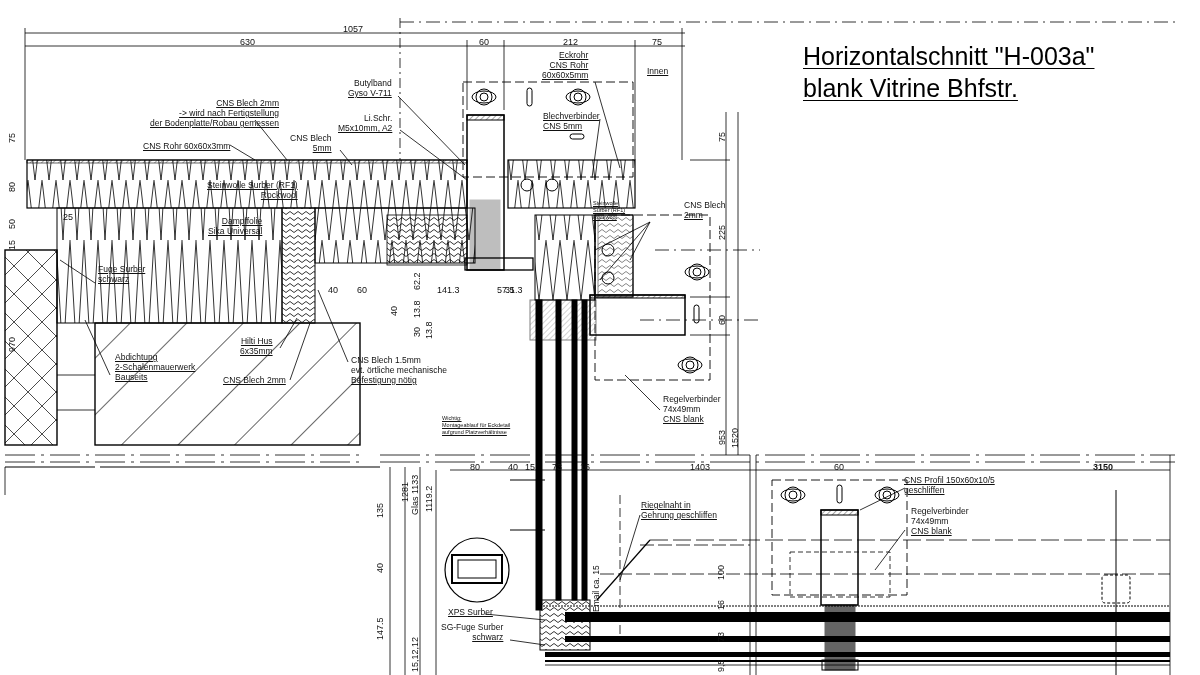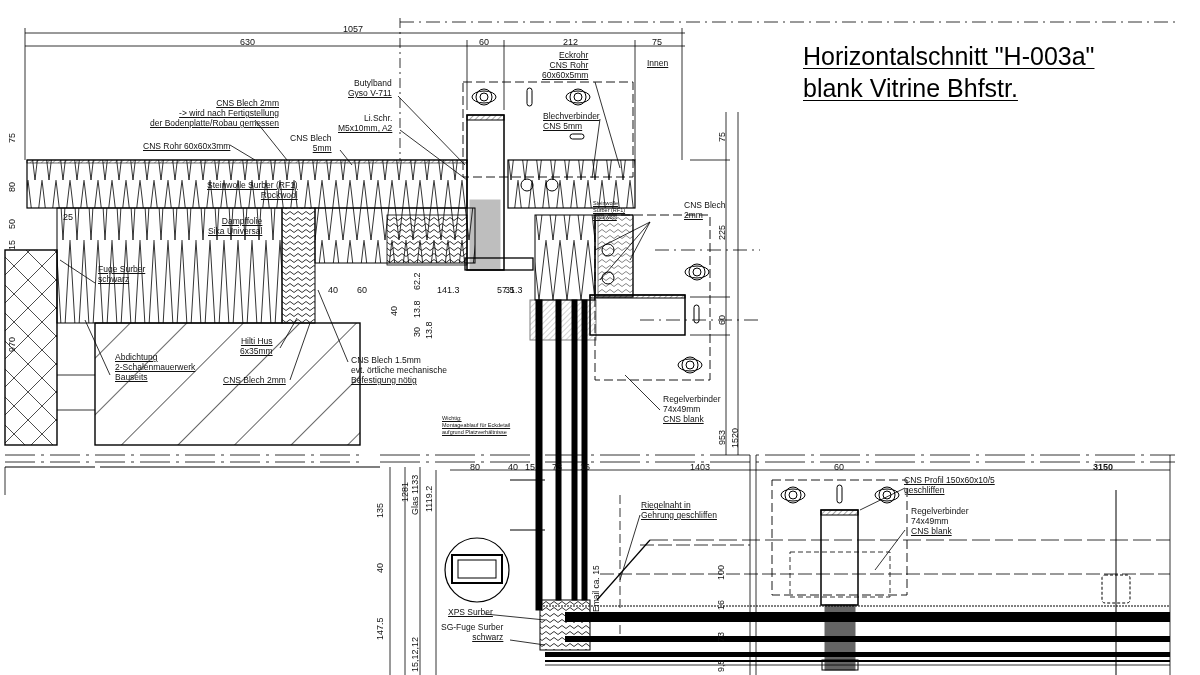--- a/index.html
+++ b/index.html
@@ -234,21 +234,21 @@
 </div>
 <div class="lbl r" style="left:338px;top:113px;">
   <span style="text-decoration:none">Li.Schr.</span>
   <span>M5x10mm, A2</span>
 </div>
 <div class="lbl r" style="left:542px;top:50px;">
   <span>Eckrohr</span>
   <span>CNS Rohr</span>
   <span>60x60x5mm</span>
 </div>
-<div class="lbl" style="left:605px;top:58px;padding-left:42px;">
+<div class="lbl" style="left:605px;top:66px;padding-left:42px;">
   <span>Innen</span>
 </div>
 <div class="lbl" style="left:543px;top:111px;">
   <span>Blechverbinder</span>
   <span>CNS 5mm</span>
 </div>
 <div class="lbl r" style="left:207px;top:180px;">
   <span>Steinwolle Surber (RF1)</span>
   <span>Rockwool</span>
 </div>

